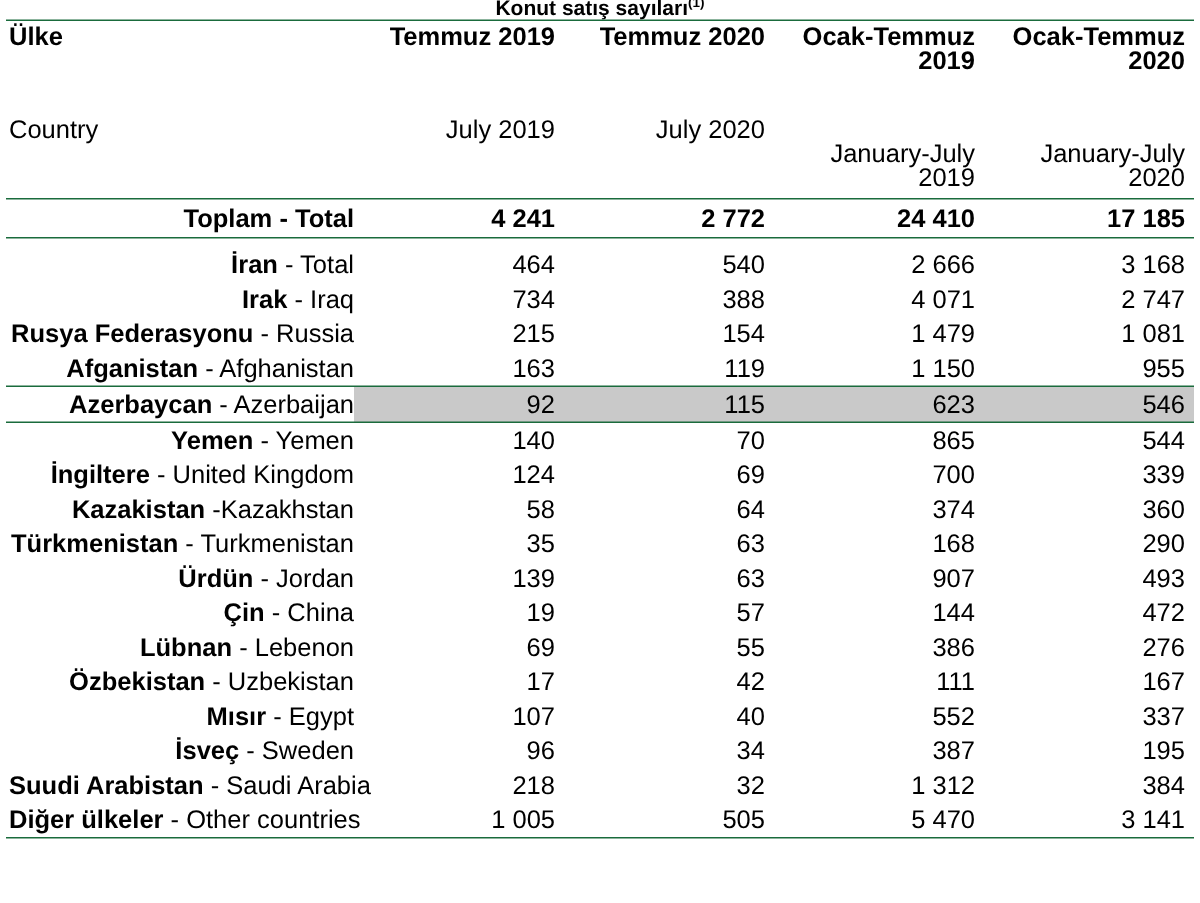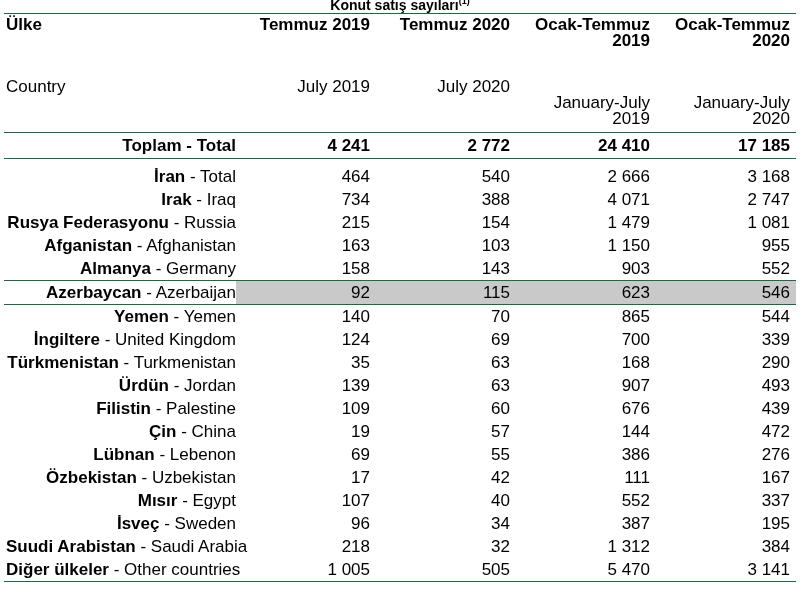--- a/index.html
+++ b/index.html
@@ -189,30 +189,23 @@
         <tr>
           <td class="country"><b>Rusya Federasyonu</b><span> - </span><span>Russia</span></td>
           <td>215</td>
           <td>154</td>
           <td>1 479</td>
           <td>1 081</td>
         </tr>
         <tr>
           <td class="country"><b>Afganistan</b><span> - </span><span>Afghanistan</span></td>
           <td>163</td>
-          <td>103</td>
+          <td>119</td>
           <td>1 150</td>
           <td>955</td>
-        </tr>
-        <tr>
-          <td class="country"><b>Almanya</b><span> - </span><span>Germany</span></td>
-          <td>158</td>
-          <td>143</td>
-          <td>903</td>
-          <td>552</td>
         </tr>
         <tr class="highlight">
           <td class="country"><b>Azerbaycan</b><span> - </span><span>Azerbaijan</span></td>
           <td>92</td>
           <td>115</td>
           <td>623</td>
           <td>546</td>
         </tr>
         <tr>
           <td class="country"><b>Yemen</b><span> - </span><span>Yemen</span></td>
@@ -222,39 +215,39 @@
           <td>544</td>
         </tr>
         <tr>
           <td class="country"><b>İngiltere</b><span> - </span><span>United Kingdom</span></td>
           <td>124</td>
           <td>69</td>
           <td>700</td>
           <td>339</td>
         </tr>
         <tr>
+          <td class="country"><b>Kazakistan</b><span> -</span><span>Kazakhstan</span></td>
+          <td>58</td>
+          <td>64</td>
+          <td>374</td>
+          <td>360</td>
+        </tr>
+        <tr>
           <td class="country"><b>Türkmenistan</b><span> - </span><span>Turkmenistan</span></td>
           <td>35</td>
           <td>63</td>
           <td>168</td>
           <td>290</td>
         </tr>
         <tr>
           <td class="country"><b>Ürdün</b><span> - </span><span>Jordan</span></td>
           <td>139</td>
           <td>63</td>
           <td>907</td>
           <td>493</td>
-        </tr>
-        <tr>
-          <td class="country"><b>Filistin</b><span> - </span><span>Palestine</span></td>
-          <td>109</td>
-          <td>60</td>
-          <td>676</td>
-          <td>439</td>
         </tr>
         <tr>
           <td class="country"><b>Çin</b><span> - </span><span>China</span></td>
           <td>19</td>
           <td>57</td>
           <td>144</td>
           <td>472</td>
         </tr>
         <tr>
           <td class="country"><b>Lübnan</b><span> - </span><span>Lebenon</span></td>

